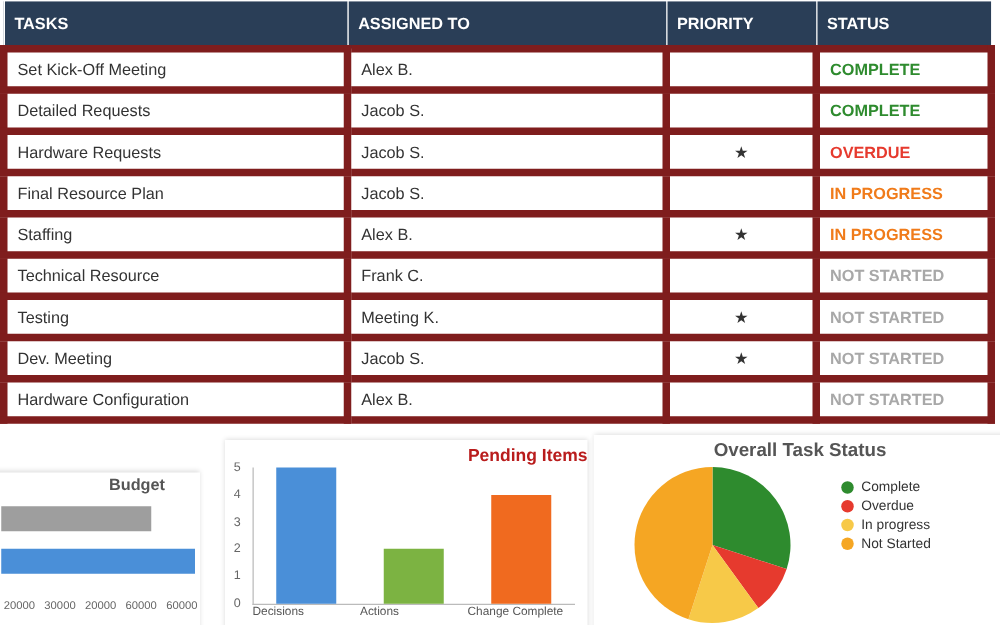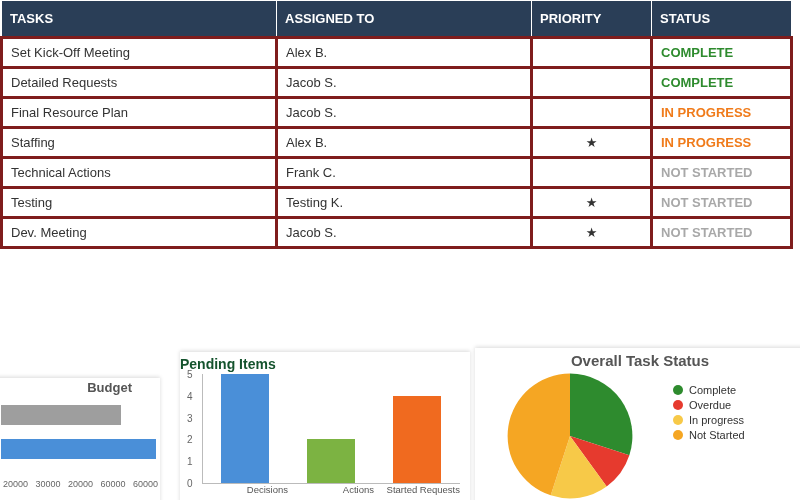--- a/index.html
+++ b/index.html
@@ -21,21 +21,21 @@
   table.tasks th {
     background: #2a3e57;
     color: #fff;
     text-align: left;
     padding: 10px 8px;
     font-weight: bold;
     font-size: 13px;
     border: 1px solid #fff;
   }
   table.tasks td {
-    border: 3px solid #7f1d1d;
+    border: 6px solid #7f1d1d;
     padding: 6px 8px;
     font-size: 13px;
     background: #fff;
     height: 26px;
   }
   .col-tasks { width: 275px; }
   .col-assigned { width: 255px; margin-top: 28px; }
   .col-priority { width: 120px; text-align: center; margin-top: 40px; }
   .col-status { width: 140px; font-weight: bold; }
   td.col-priority { text-align: center; font-size: 15px; }
@@ -84,45 +84,45 @@
     padding: 2px 2px 0 8px;
   }
 
   
   .pending-card {
     left: 180px; top: -6px;
     width: 290px; height: 160px;
     box-shadow: 0 -1px 4px rgba(0,0,0,0.15);
   }
   .pending-title {
-    text-align: left;
+    text-align: right;
     font-size: 14px;
     font-weight: 600;
-    color: #14532d;
+    color: #b91c1c;
     padding: 4px 0 2px;
   }
   .pending-plot {
     position: relative;
     height: 110px;
     margin: 0 10px 0 22px;
     border-left: 1px solid #bbb;
     border-bottom: 1px solid #bbb;
   }
   .pending-ytick {
     position: absolute; left: -16px; font-size: 10px; color: #666;
     transform: translateY(50%);
   }
   .pending-bar {
     position: absolute; bottom: 0; width: 48px;
   }
   .pending-xlabels {
     display: flex; margin-left: 22px; margin-right: 10px;
     font-size: 9.5px; color: #555;
   }
-  .pending-xlabels > div { flex: 1; text-align: right; }
+  .pending-xlabels > div { flex: 1; text-align: left; }
 
   
   .pie-card {
     left: 475px; top: -10px;
     width: 330px; height: 160px;
     box-shadow: 0 -1px 4px rgba(0,0,0,0.15);
   }
   .pie-title {
     text-align: center;
     font-size: 15px;
@@ -156,47 +156,59 @@
         <td class="col-priority"></td>
         <td class="col-status status-complete">COMPLETE</td>
       </tr>
       <tr>
         <td class="col-tasks">Detailed Requests</td>
         <td class="col-assigned">Jacob S.</td>
         <td class="col-priority"></td>
         <td class="col-status status-complete">COMPLETE</td>
       </tr>
       <tr>
+        <td class="col-tasks">Hardware Requests</td>
+        <td class="col-assigned">Jacob S.</td>
+        <td class="col-priority">★</td>
+        <td class="col-status status-overdue">OVERDUE</td>
+      </tr>
+      <tr>
         <td class="col-tasks">Final Resource Plan</td>
         <td class="col-assigned">Jacob S.</td>
         <td class="col-priority"></td>
         <td class="col-status status-inprogress">IN PROGRESS</td>
       </tr>
       <tr>
         <td class="col-tasks">Staffing</td>
         <td class="col-assigned">Alex B.</td>
         <td class="col-priority">★</td>
         <td class="col-status status-inprogress">IN PROGRESS</td>
       </tr>
       <tr>
-        <td class="col-tasks">Technical Actions</td>
+        <td class="col-tasks">Technical Resource</td>
         <td class="col-assigned">Frank C.</td>
         <td class="col-priority"></td>
         <td class="col-status status-notstarted">NOT STARTED</td>
       </tr>
       <tr>
         <td class="col-tasks">Testing</td>
-        <td class="col-assigned">Testing K.</td>
+        <td class="col-assigned">Meeting K.</td>
         <td class="col-priority">★</td>
         <td class="col-status status-notstarted">NOT STARTED</td>
       </tr>
       <tr>
         <td class="col-tasks">Dev. Meeting</td>
         <td class="col-assigned">Jacob S.</td>
         <td class="col-priority">★</td>
+        <td class="col-status status-notstarted">NOT STARTED</td>
+      </tr>
+      <tr>
+        <td class="col-tasks">Hardware Configuration</td>
+        <td class="col-assigned">Alex B.</td>
+        <td class="col-priority"></td>
         <td class="col-status status-notstarted">NOT STARTED</td>
       </tr>
     </tbody>
 </table>
 
 <div class="charts-layer">
 
   <div class="chart-card budget-card">
     <div class="budget-title">Budget</div>
     <div class="budget-plot">
@@ -227,21 +239,21 @@
       <span class="pending-ytick" style="bottom:40%;">2</span>
       <span class="pending-ytick" style="bottom:20%;">1</span>
       <span class="pending-ytick" style="bottom:0%;">0</span>
       <div class="pending-bar" style="left:18px;  height:100%; background:#4a8fd8;"></div>
       <div class="pending-bar" style="left:104px; height:40%;  background:#7cb342;"></div>
       <div class="pending-bar" style="left:190px; height:80%;  background:#f06a1f;"></div>
     </div>
     <div class="pending-xlabels">
       <div>Decisions</div>
       <div>Actions</div>
-      <div>Started Requests</div>
+      <div>Change Complete</div>
     </div>
   </div>
 
   <div class="chart-card pie-card">
     <div class="pie-title">Overall Task Status</div>
     <div class="pie-body">
       <div class="pie-wrap">
         <svg width="150" height="130" viewBox="0 0 100 100">
           <g transform="translate(50,50)" id="pie-g">
               <path d="M0,0 L0.00,-48.00 A48,48 0 0 1 45.65,14.83 Z" fill="#2e8b2e"></path>

